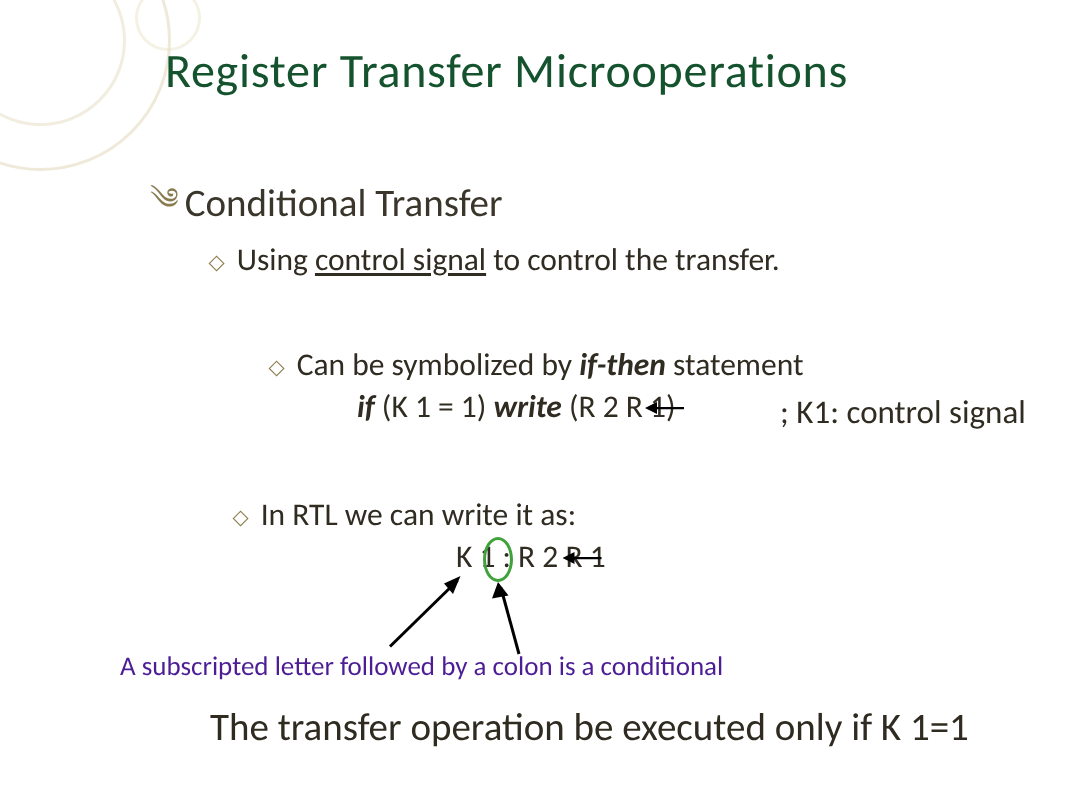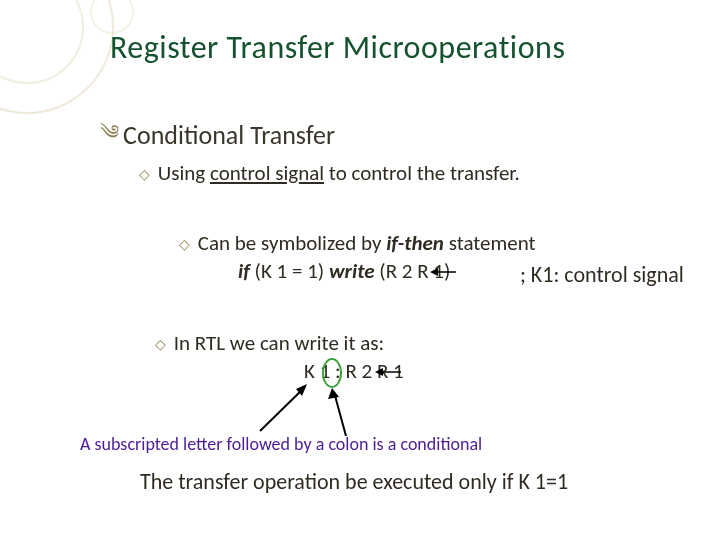--- a/index.html
+++ b/index.html
@@ -49,21 +49,21 @@
     color: #8e7d4e;
     margin-right: 8px;
     font-size: 14px;
     vertical-align: middle;
   }
   .underline { text-decoration: underline; }
   .bi { font-style: italic; font-weight: bold; }
   .indent { position: absolute; font-size: 21px; color: #302c22; }
   .comment { font-size: 22px; }
   .foot1 { position: absolute; font-size: 18px; color: #4c1d95; }
-  .foot2 { position: absolute; font-size: 22px; color: #2f2b21; }
+  .foot2 { position: absolute; font-size: 26px; color: #2f2b21; }
   .colon-circle {
     position: absolute;
     border: 2px solid #3fa23a;
     border-radius: 50%/50%;
     width: 16px;
     height: 26px;
   }
   .arrow-svg { position: absolute; }
 </style>
 </head>

